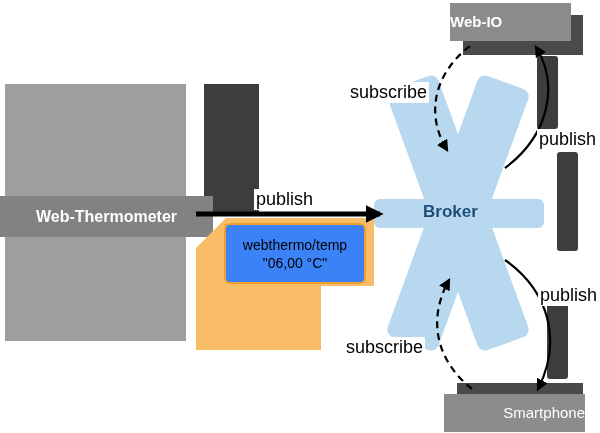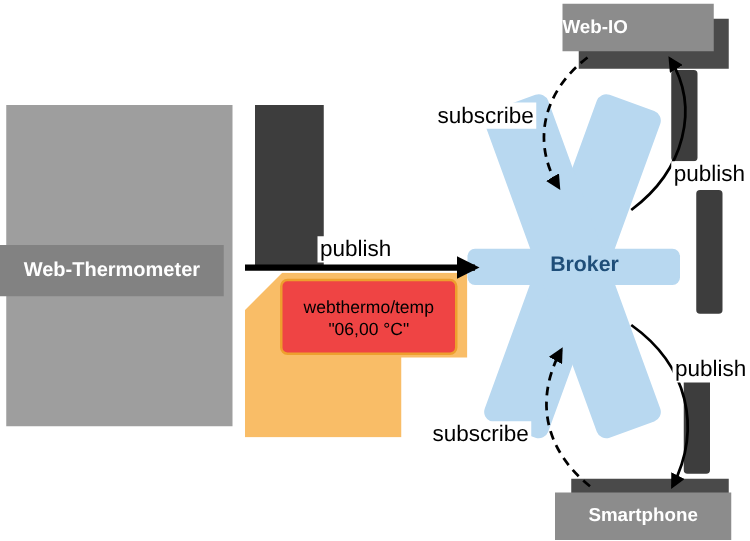--- a/index.html
+++ b/index.html
@@ -4,52 +4,52 @@
 <style>
   html,body{margin:0;padding:0;background:#fff;}
   .stage{
     position:relative;width:600px;height:433px;background:#fff;overflow:hidden;
     font-family:"Liberation Sans","DejaVu Sans",sans-serif;
   }
   .abs{position:absolute;}
   
   .thermo-box{left:5px;top:84px;width:181px;height:257px;background:#9e9e9e;z-index:1;}
   .thermo-band{
-    left:0;top:196px;width:179px;height:41px;background:#828282;z-index:2;
+    left:0;top:196px;width:213px;height:41px;background:#828282;z-index:2;
     color:#fff;font-weight:bold;font-size:16px;line-height:41px;text-align:center;
   }
   .dark-panel{left:204px;top:84px;width:55px;height:131px;background:#3d3d3d;z-index:1;}
   
   .callout{
     left:196px;top:218px;width:178px;height:132px;background:#f9bd67;z-index:2;
     clip-path:polygon(30px 0,178px 0,178px 68px,125px 68px,125px 132px,0 132px,0 30px);
   }
   .msg-box{
-    left:224px;top:223px;width:138px;height:57px;background:#ef4444;
+    left:224px;top:223px;width:138px;height:57px;background:#3b82f6;
     border:2px solid #ee9f2e;border-radius:6px;z-index:3;
     display:flex;flex-direction:column;align-items:center;justify-content:center;
     font-size:14px;color:#000;gap:2px;
   }
   
   .broker-svg{left:0;top:0;width:600px;height:433px;z-index:4;pointer-events:none;}
   .broker-label{
-    left:423px;top:202px;width:72px;text-align:right;z-index:5;
+    left:423px;top:202px;width:72px;text-align:left;z-index:5;
     color:#1f4e79;font-weight:bold;font-size:17px;
   }
   
   .shadow-rect{background:#4a4a4a;z-index:1;}
   .webio-shadow{left:463px;top:15px;width:120px;height:40px;}
   .webio-box{
     left:450px;top:3px;width:121px;height:38px;background:#8c8c8c;z-index:2;
     color:#fff;font-weight:bold;font-size:15px;line-height:38px;text-align:left;
   }
   .phone-shadow{left:457px;top:383px;width:126px;height:40px;}
   .phone-box{
     left:444px;top:394px;width:141px;height:38px;background:#8c8c8c;z-index:2;
-    color:#fff;font-weight:bold;font-size:15px;line-height:38px;text-align:center;
+    color:#fff;font-weight:normal;font-size:15px;line-height:38px;text-align:right;
   }
   .arrow-shadow{background:#3d3d3d;z-index:1;border-radius:3px;}
   .bar1{left:537px;top:56px;width:21px;height:73px;}
   .bar2{left:557px;top:152px;width:21px;height:99px;}
   .bar3{left:547px;top:299px;width:21px;height:80px;}
   
   .arrows-svg{left:0;top:0;width:600px;height:433px;z-index:6;pointer-events:none;}
   
   .edge-label{
     z-index:7;font-size:18px;color:#000;background:#fff;padding:0 2px;white-space:nowrap;

